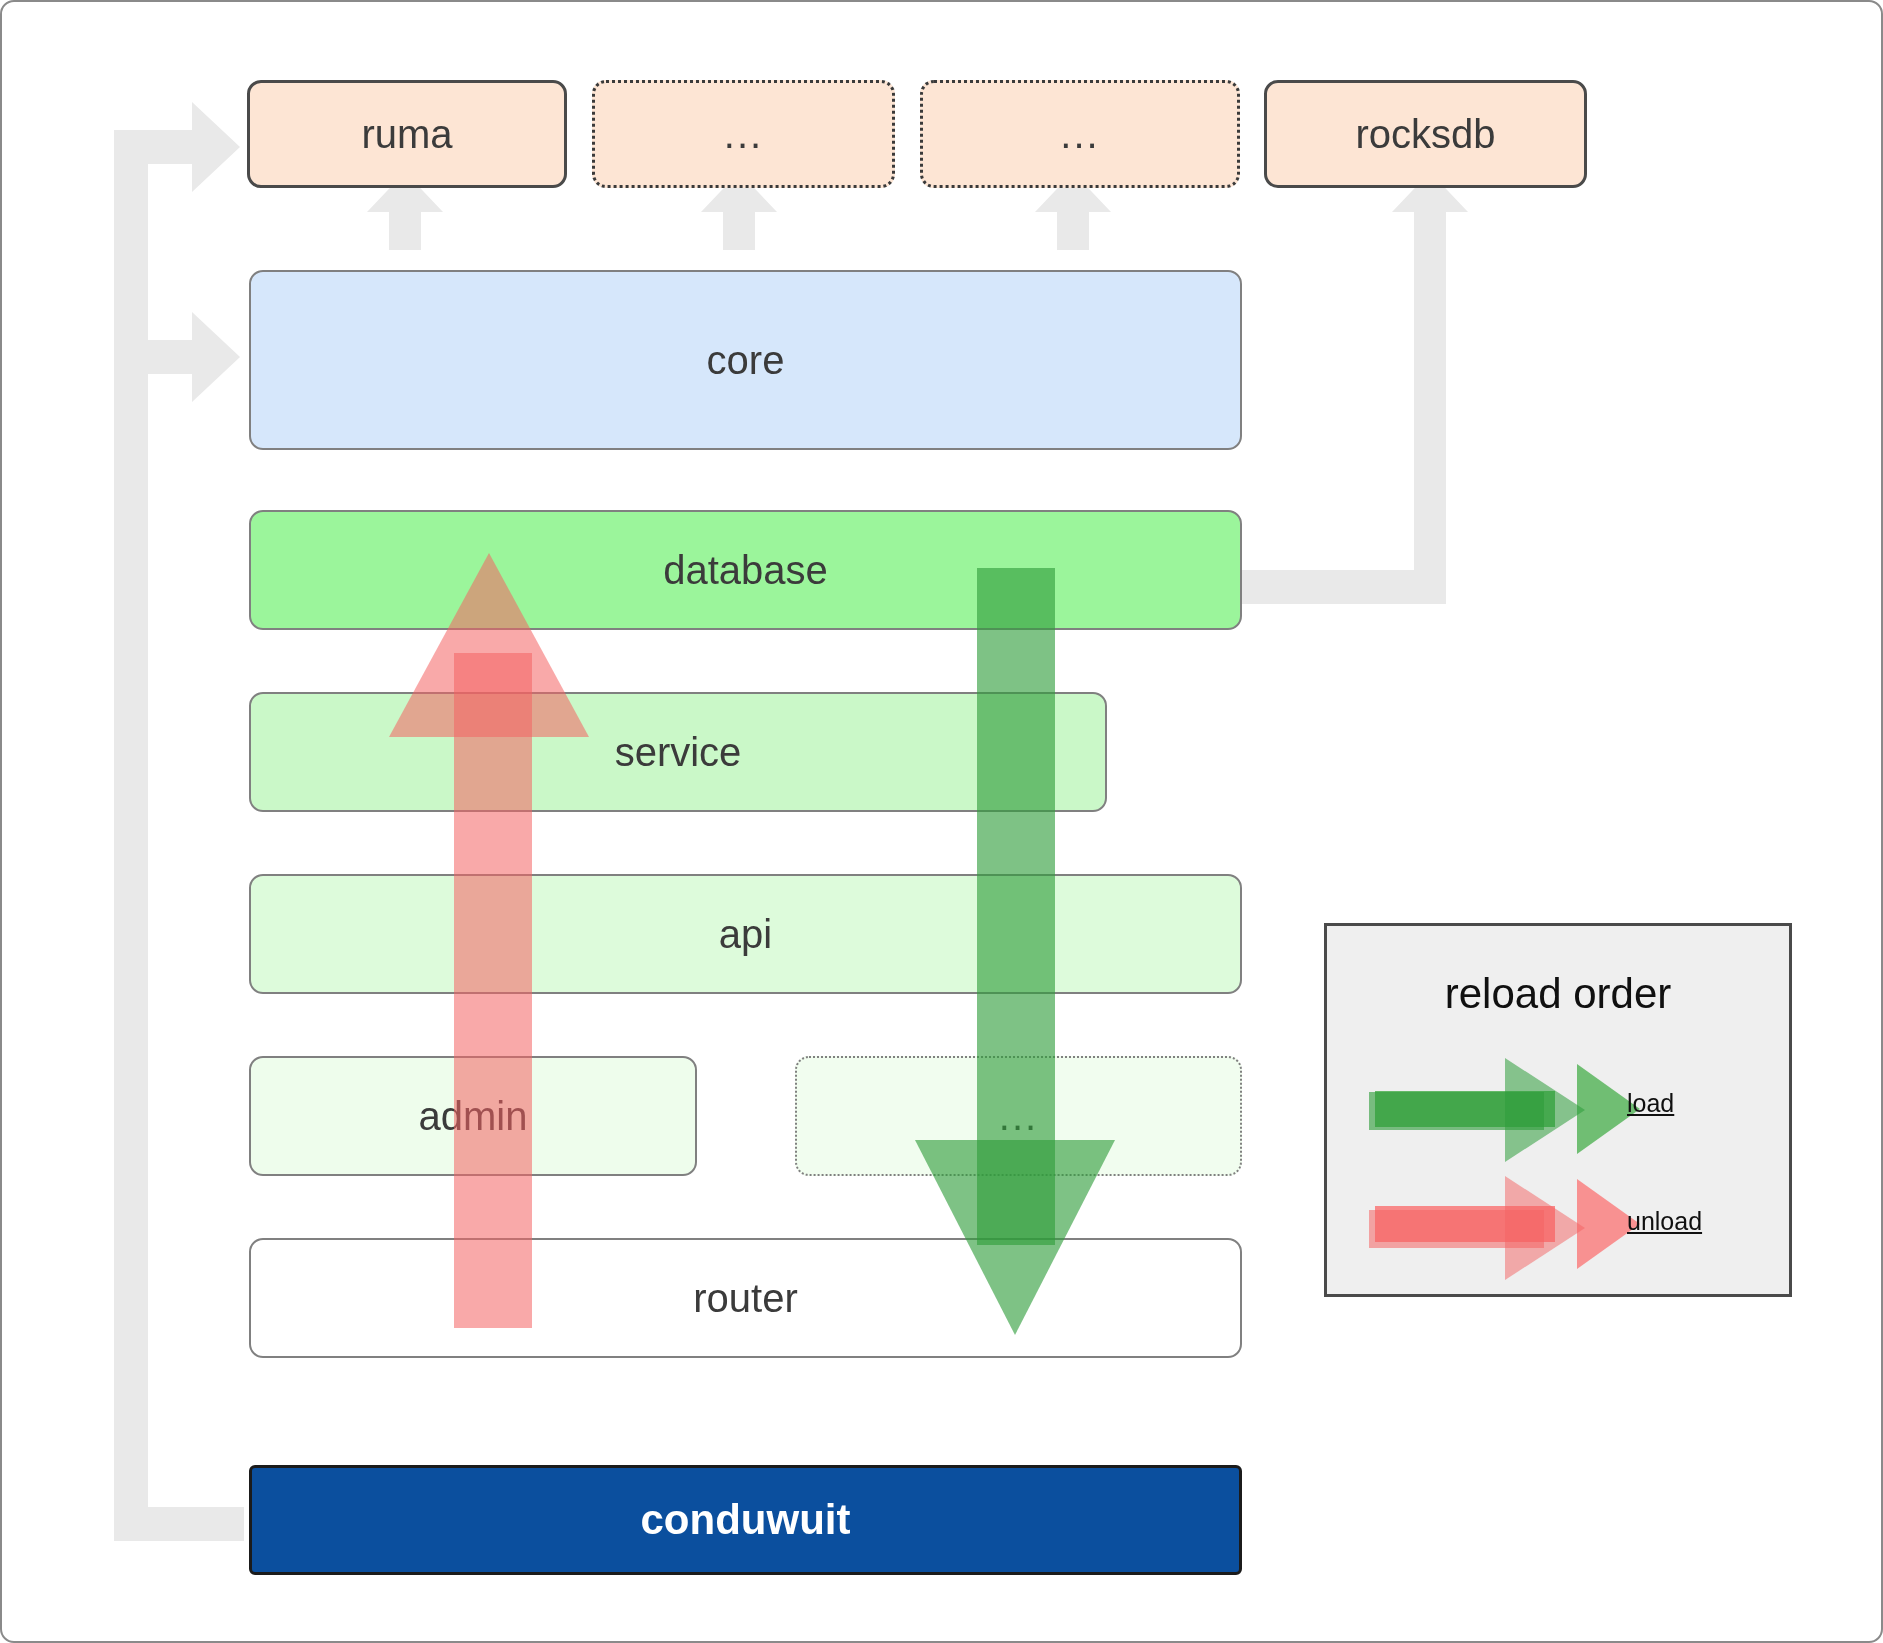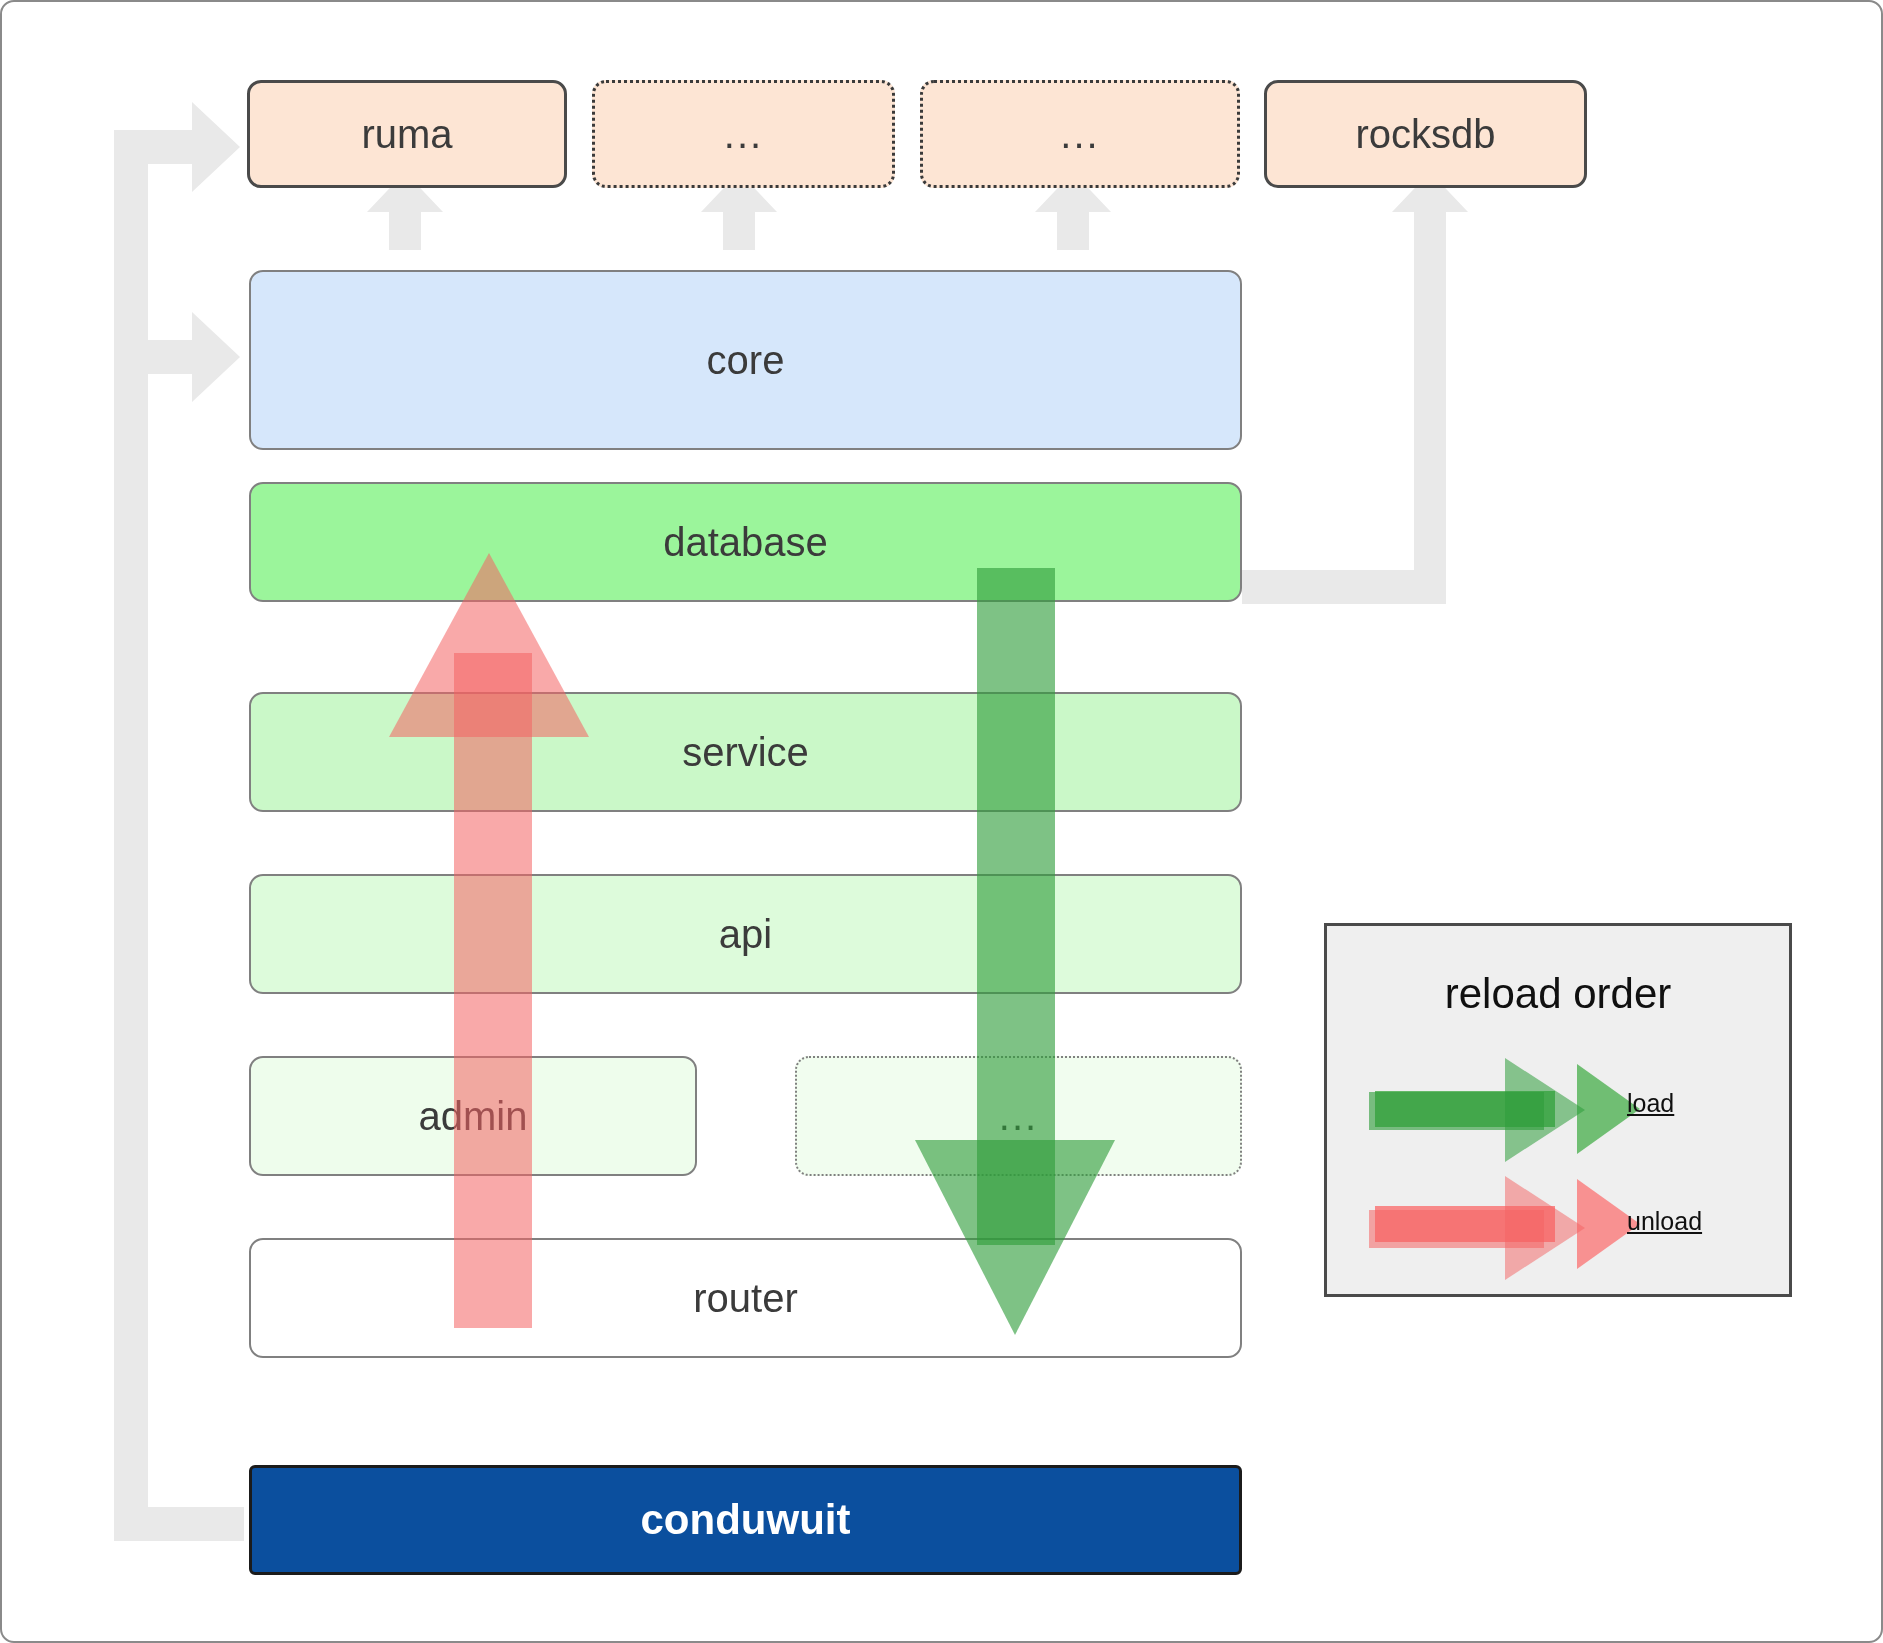--- a/index.html
+++ b/index.html
@@ -141,25 +141,25 @@
     <span class="label dots-glyph">...</span>
   </div>
   <div class="node dep dep-solid" style="left:1262px; top:78px; width:323px;">
     <span class="label">rocksdb</span>
   </div>
 
   <div class="node layer core-layer" style="left:247px; top:268px; width:993px; height:180px;">
     <span class="label">core</span>
   </div>
 
-  <div class="node layer database-layer" style="left:247px; top:480px; width:993px; height:120px;">
+  <div class="node layer database-layer" style="left:247px; top:508px; width:993px; height:120px;">
     <span class="label">database</span>
   </div>
 
-  <div class="node layer service-layer" style="left:247px; top:690px; width:993px; height:120px;">
+  <div class="node layer service-layer" style="left:247px; top:690px; width:858px; height:120px;">
     <span class="label">service</span>
   </div>
 
   <div class="node layer admin-layer" style="left:247px; top:1054px; width:448px; height:120px;">
     <span class="label">admin</span>
   </div>
 
   <div class="node layer api-layer" style="left:247px; top:872px; width:993px; height:120px;">
     <span class="label">api</span>
   </div>

